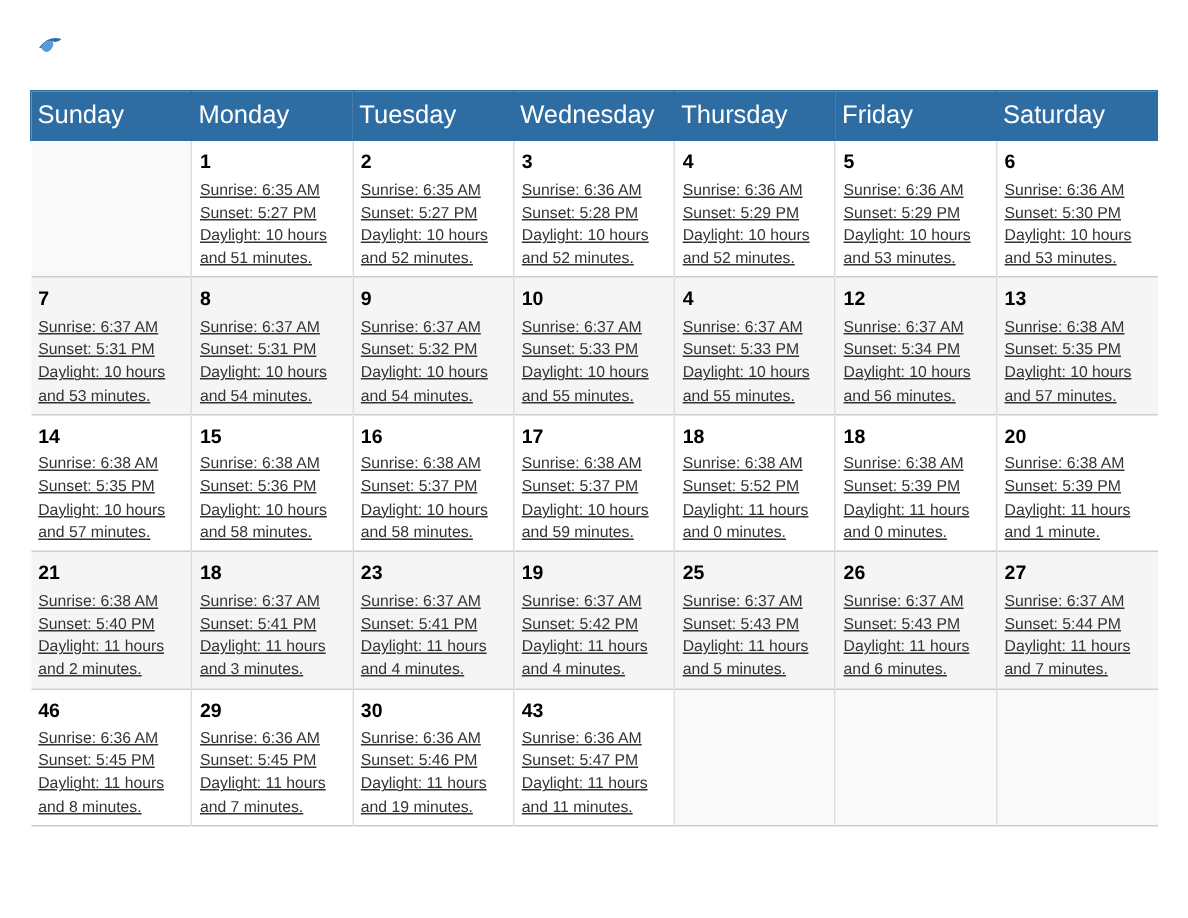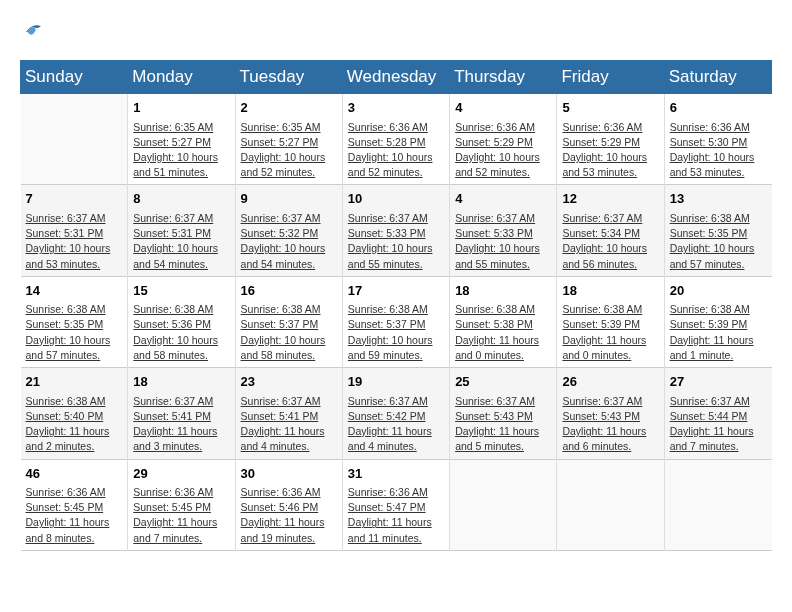--- a/index.html
+++ b/index.html
@@ -192,21 +192,21 @@
         <td>
           <span class="day-num">16</span>
           <div class="cell-text"><span>Sunrise: 6:38 AM</span><br><span>Sunset: 5:37 PM</span><br><span>Daylight: 10 hours</span><br><span>and 58 minutes.</span></div>
         </td>
         <td>
           <span class="day-num">17</span>
           <div class="cell-text"><span>Sunrise: 6:38 AM</span><br><span>Sunset: 5:37 PM</span><br><span>Daylight: 10 hours</span><br><span>and 59 minutes.</span></div>
         </td>
         <td>
           <span class="day-num">18</span>
-          <div class="cell-text"><span>Sunrise: 6:38 AM</span><br><span>Sunset: 5:38 PM</span><br><span>Daylight: 11 hours</span><br><span>and 0 minutes.</span></div>
+          <div class="cell-text"><span>Sunrise: 6:38 AM</span><br><span>Sunset: 5:52 PM</span><br><span>Daylight: 11 hours</span><br><span>and 0 minutes.</span></div>
         </td>
         <td>
           <span class="day-num">18</span>
           <div class="cell-text"><span>Sunrise: 6:38 AM</span><br><span>Sunset: 5:39 PM</span><br><span>Daylight: 11 hours</span><br><span>and 0 minutes.</span></div>
         </td>
         <td>
           <span class="day-num">20</span>
           <div class="cell-text"><span>Sunrise: 6:38 AM</span><br><span>Sunset: 5:39 PM</span><br><span>Daylight: 11 hours</span><br><span>and 1 minute.</span></div>
         </td>
       </tr>
@@ -247,21 +247,21 @@
         </td>
         <td>
           <span class="day-num">29</span>
           <div class="cell-text"><span>Sunrise: 6:36 AM</span><br><span>Sunset: 5:45 PM</span><br><span>Daylight: 11 hours</span><br><span>and 7 minutes.</span></div>
         </td>
         <td>
           <span class="day-num">30</span>
           <div class="cell-text"><span>Sunrise: 6:36 AM</span><br><span>Sunset: 5:46 PM</span><br><span>Daylight: 11 hours</span><br><span>and 19 minutes.</span></div>
         </td>
         <td>
-          <span class="day-num">31</span>
+          <span class="day-num">43</span>
           <div class="cell-text"><span>Sunrise: 6:36 AM</span><br><span>Sunset: 5:47 PM</span><br><span>Daylight: 11 hours</span><br><span>and 11 minutes.</span></div>
         </td>
         <td class="empty-cell"></td>
         <td class="empty-cell"></td>
         <td class="empty-cell"></td>
       </tr>
     </tbody>
 </table>
 
 </body></html>

